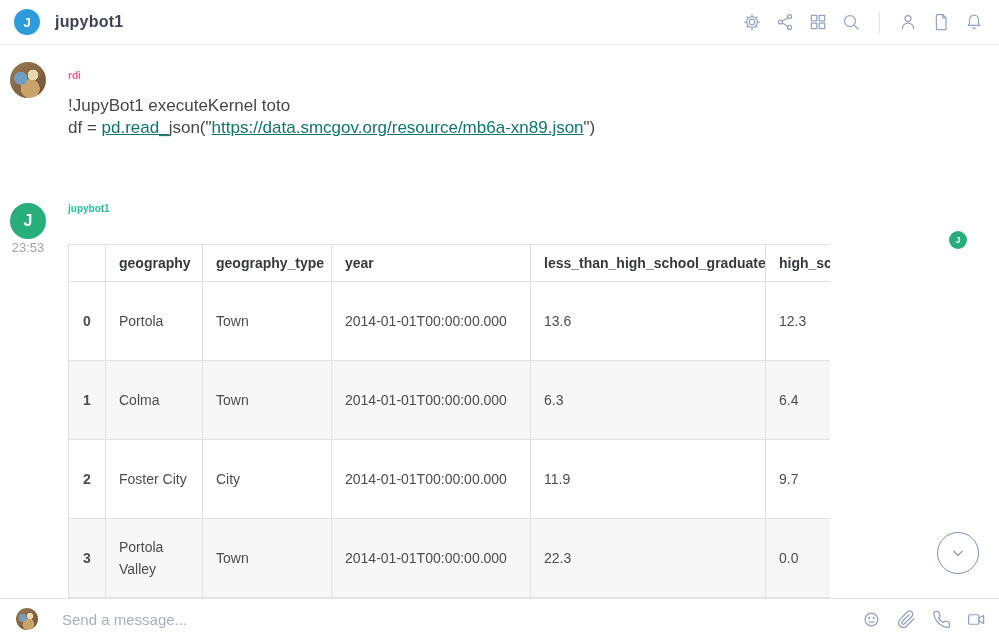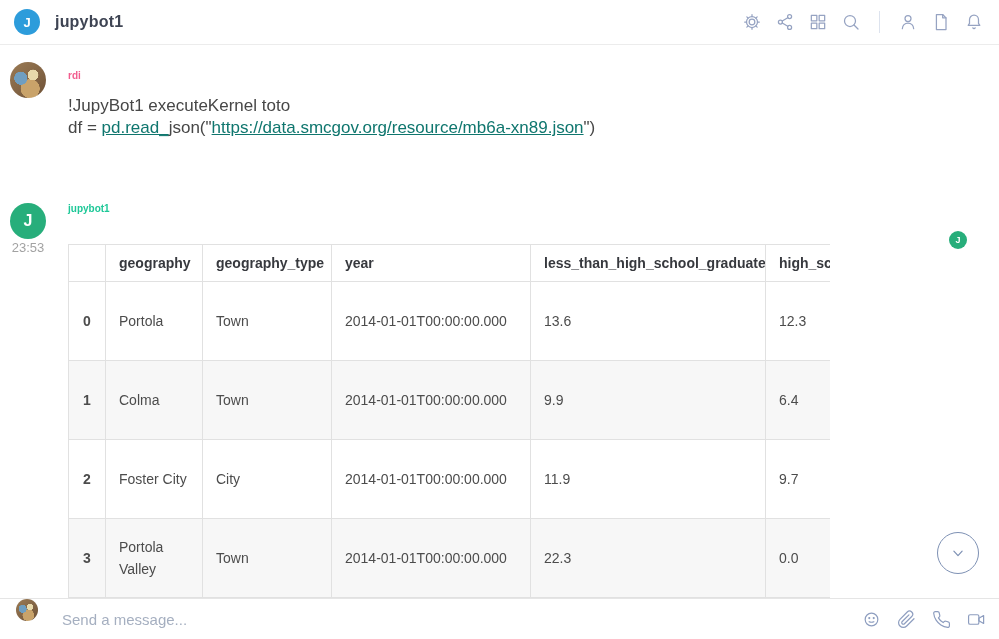--- a/index.html
+++ b/index.html
@@ -96,21 +96,21 @@
     border-radius:50%; background:#fff; border:1.5px solid #7e91b4;
     display:flex; align-items:center; justify-content:center; cursor:pointer;
   }
   .scroll-btn svg { width:18px; height:18px; stroke:#7e91b4; fill:none;
     stroke-width:1.6; stroke-linecap:round; stroke-linejoin:round; }
 
   
   .footer {
     position:absolute; left:0; bottom:0; width:999px; height:41px;
     background:#fff; border-top:1px solid #e5e5e5;
-    display:flex; padding:0 12px 0 16px;
+    display:flex; align-items:center; padding:0 12px 0 16px;
   }
   .footer-avatar { width:22px; height:22px; border-radius:50%; cursor:pointer; }
   .composer-input {
     flex:1; border:none; outline:none; margin-left:24px; font-size:15px;
     font-family:"Liberation Sans", sans-serif; color:#4c5566; background:transparent;
   }
   .composer-input::placeholder { color:#a5afc0; }
   .footer-icons { display:flex; align-items:center; gap:13px; }
   .footer-icons .icon-btn svg { width:19px; height:19px; }
   .footer-icons .icon-btn { color:#8d9dbf; }
@@ -213,21 +213,21 @@
         <td>Town</td>
         <td>2014-01-01T00:00:00.000</td>
         <td>13.6</td>
         <td>12.3</td>
       </tr>
       <tr class="stripe">
         <td class="idx">1</td>
         <td class="wrap">Colma</td>
         <td>Town</td>
         <td>2014-01-01T00:00:00.000</td>
-        <td>9.9</td>
+        <td>6.3</td>
         <td>6.4</td>
       </tr>
       <tr>
         <td class="idx">2</td>
         <td class="wrap">Foster City</td>
         <td>City</td>
         <td>2014-01-01T00:00:00.000</td>
         <td>11.9</td>
         <td>9.7</td>
       </tr>

